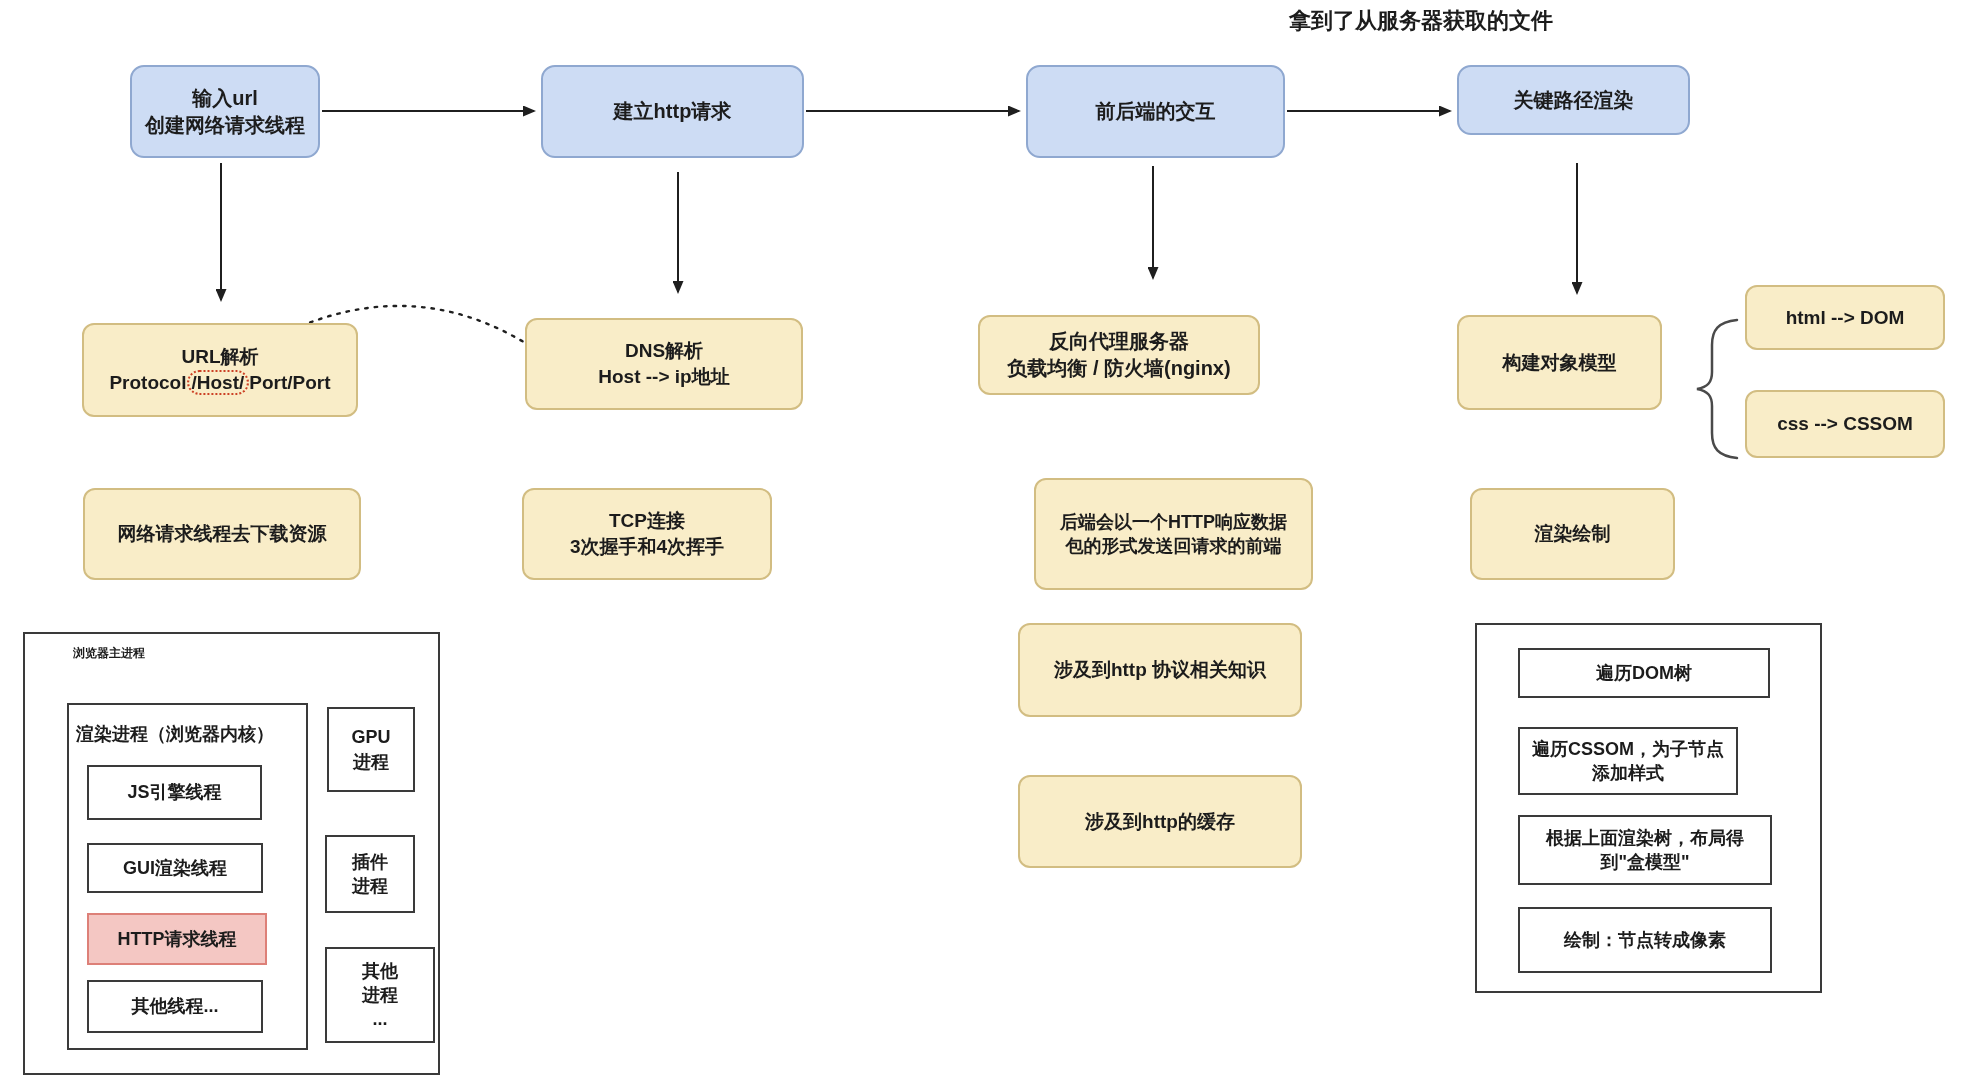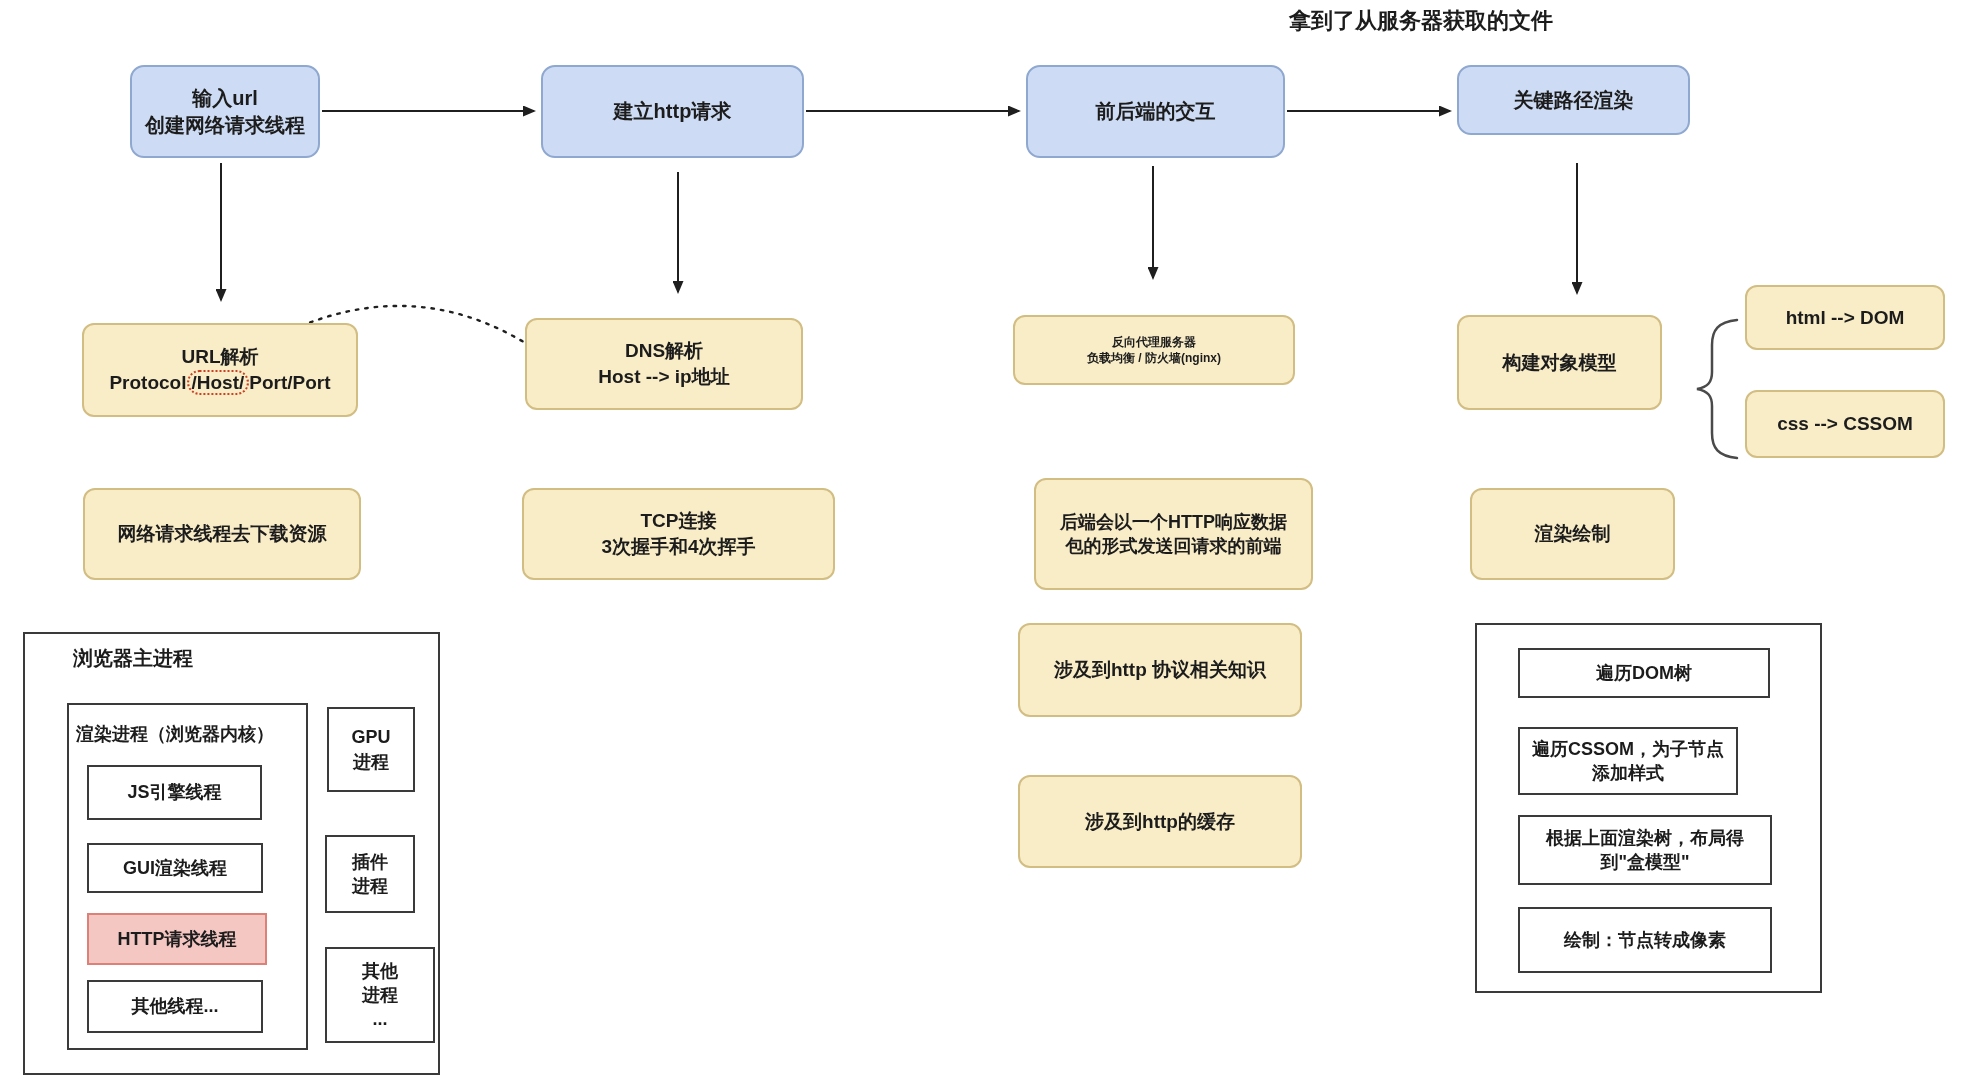--- a/index.html
+++ b/index.html
@@ -8,21 +8,21 @@
   svg.connectors{position:absolute;left:0;top:0;width:1975px;height:1090px;pointer-events:none;}
   .box{position:absolute;display:flex;flex-direction:column;align-items:center;justify-content:center;
        text-align:center;box-sizing:border-box;font-weight:700;line-height:1.35;}
   .box span{display:block;}
   .step{background:var(--step-fill,#cddcf4);border:2px solid var(--step-border,#8fa8d0);
         border-radius:14px;font-size:20px;}
   .info{background:var(--info-fill,#f9edc8);border:2px solid var(--info-border,#d2bd82);
         border-radius:12px;font-size:19px;}
   .plain{background:#ffffff;border:2.5px solid #3a3a3a;font-size:19px;}
   .container-box{position:absolute;border:2.5px solid #3a3a3a;background:#ffffff;box-sizing:border-box;}
-  .container-title{position:absolute;font-size:20px;font-weight:700;white-space:nowrap;}
+  .container-title{position:absolute;font-size:12px;font-weight:700;white-space:nowrap;}
   .thread.highlight{background:var(--highlight-fill,#f4c7c3);border-color:var(--highlight-border,#dd8078);}
   .host-oval{display:inline !important;border:2.5px dotted var(--oval-red,#cc4125);
              border-radius:14px;padding:0 3px;}
   .note{position:absolute;font-size:22px;font-weight:700;white-space:nowrap;}
   .pipeline{font-size:18px;}
 </style>
 </head>
 <body>
 
 <div class="canvas">
@@ -61,38 +61,38 @@
   </div>
 
   <div class="box info" style="left:82px;top:323px;width:276px;height:94px;">
     <span>URL解析</span>
     <span><span style="display:inline">Protocol</span><span class="host-oval">/Host/</span><span style="display:inline">Port/Port</span></span>
   </div>
   <div class="box info" style="left:525px;top:318px;width:278px;height:92px;">
     <span>DNS解析</span>
     <span>Host --&gt; ip地址</span>
   </div>
-  <div class="box info" style="left:1013px;top:315px;width:282px;height:70px;font-size:12px;">
+  <div class="box info" style="left:978px;top:315px;width:282px;height:80px;font-size:20px;">
     <span>反向代理服务器</span>
     <span>负载均衡 / 防火墙(nginx)</span>
   </div>
   <div class="box info" style="left:1457px;top:315px;width:205px;height:95px;">
     <span>构建对象模型</span>
   </div>
   <div class="box info" style="left:1745px;top:285px;width:200px;height:65px;">
     <span>html --&gt; DOM</span>
   </div>
   <div class="box info" style="left:1745px;top:390px;width:200px;height:68px;">
     <span>css --&gt; CSSOM</span>
   </div>
 
   <div class="box info" style="left:83px;top:488px;width:278px;height:92px;">
     <span>网络请求线程去下载资源</span>
   </div>
-  <div class="box info" style="left:522px;top:488px;width:313px;height:92px;">
+  <div class="box info" style="left:522px;top:488px;width:250px;height:92px;">
     <span>TCP连接</span>
     <span>3次握手和4次挥手</span>
   </div>
   <div class="box info" style="left:1013px;top:478px;width:279px;height:112px;font-size:18px;margin-left:21px;">
     <span>后端会以一个HTTP响应数据</span>
     <span>包的形式发送回请求的前端</span>
   </div>
   <div class="box info" style="left:1470px;top:488px;width:205px;height:92px;">
     <span>渲染绘制</span>
   </div>

